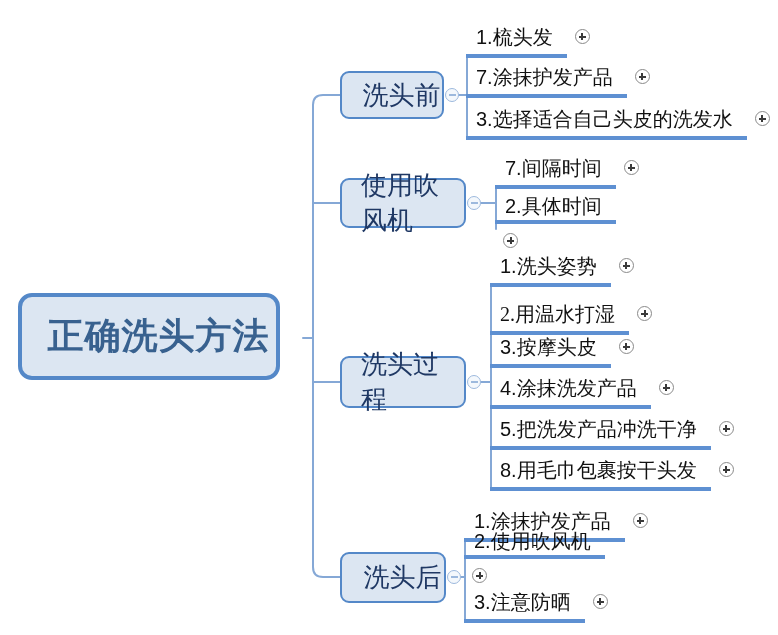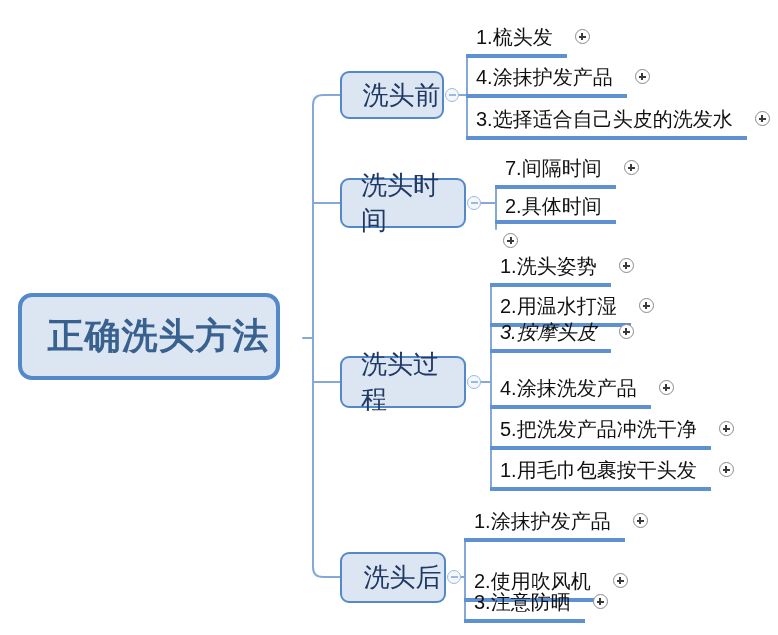--- a/index.html
+++ b/index.html
@@ -58,70 +58,70 @@
     </svg>
   <div class="node root-node" id="rootNode" style="left: 18px; top: 293px; width: 262px; height: 87px;">正确洗头方法</div>
   <div id="nodes">
       <div class="node branch-node" style="left: 340px; top: 71px; width: 104px; height: 48px;">洗头前</div>
       <span class="minus-toggle" style="left: 445px; top: 88px;"></span>
       <div class="leaf-node" style="left: 466px; top: 20px;">
         <span class="leaf-line">1.梳头发</span>
         <span class="plus-icon"></span>
       </div>
       <div class="leaf-node" style="left: 466px; top: 60px;">
-        <span class="leaf-line">4.涂抹护发产品</span>
+        <span class="leaf-line">7.涂抹护发产品</span>
         <span class="plus-icon"></span>
       </div>
       <div class="leaf-node" style="left: 466px; top: 102px;">
         <span class="leaf-line">3.选择适合自己头皮的洗发水</span>
         <span class="plus-icon"></span>
       </div>
-      <div class="node branch-node" style="left: 340px; top: 178px; width: 126px; height: 50px;">洗头时间</div>
+      <div class="node branch-node" style="left: 340px; top: 178px; width: 126px; height: 50px;">使用吹风机</div>
       <span class="minus-toggle" style="left: 467px; top: 196px;"></span>
       <div class="leaf-node" style="left: 495px; top: 151px;">
         <span class="leaf-line">7.间隔时间</span>
         <span class="plus-icon"></span>
       </div>
       <div class="leaf-node" style="left: 495px; top: 193px; flex-direction: column;">
         <span class="leaf-line">2.具体时间</span>
         <span class="plus-icon"></span>
       </div>
       <div class="node branch-node" style="left: 340px; top: 356px; width: 126px; height: 52px;">洗头过程</div>
       <span class="minus-toggle" style="left: 467px; top: 375px;"></span>
       <div class="leaf-node" style="left: 490px; top: 249px;">
         <span class="leaf-line">1.洗头姿势</span>
         <span class="plus-icon"></span>
       </div>
-      <div class="leaf-node" style="left: 490px; top: 289px;">
+      <div class="leaf-node" style="left: 490px; top: 297px; font-family: Liberation Serif, serif;">
         <span class="leaf-line">2.用温水打湿</span>
         <span class="plus-icon"></span>
       </div>
-      <div class="leaf-node" style="left: 490px; top: 315px; font-style: italic;">
+      <div class="leaf-node" style="left: 490px; top: 330px;">
         <span class="leaf-line">3.按摩头皮</span>
         <span class="plus-icon"></span>
       </div>
       <div class="leaf-node" style="left: 490px; top: 371px;">
         <span class="leaf-line">4.涂抹洗发产品</span>
         <span class="plus-icon"></span>
       </div>
       <div class="leaf-node" style="left: 490px; top: 412px;">
         <span class="leaf-line">5.把洗发产品冲洗干净</span>
         <span class="plus-icon"></span>
       </div>
       <div class="leaf-node" style="left: 490px; top: 453px;">
-        <span class="leaf-line">1.用毛巾包裹按干头发</span>
+        <span class="leaf-line">8.用毛巾包裹按干头发</span>
         <span class="plus-icon"></span>
       </div>
       <div class="node branch-node" style="left: 340px; top: 552px; width: 106px; height: 51px;">洗头后</div>
       <span class="minus-toggle" style="left: 447px; top: 570px;"></span>
       <div class="leaf-node" style="left: 464px; top: 504px;">
         <span class="leaf-line">1.涂抹护发产品</span>
         <span class="plus-icon"></span>
       </div>
-      <div class="leaf-node" style="left: 464px; top: 564px;">
+      <div class="leaf-node" style="left: 464px; top: 528px; flex-direction: column;">
         <span class="leaf-line">2.使用吹风机</span>
         <span class="plus-icon"></span>
       </div>
       <div class="leaf-node" style="left: 464px; top: 585px;">
         <span class="leaf-line">3.注意防晒</span>
         <span class="plus-icon"></span>
       </div>
     </div>
 </div>
 

